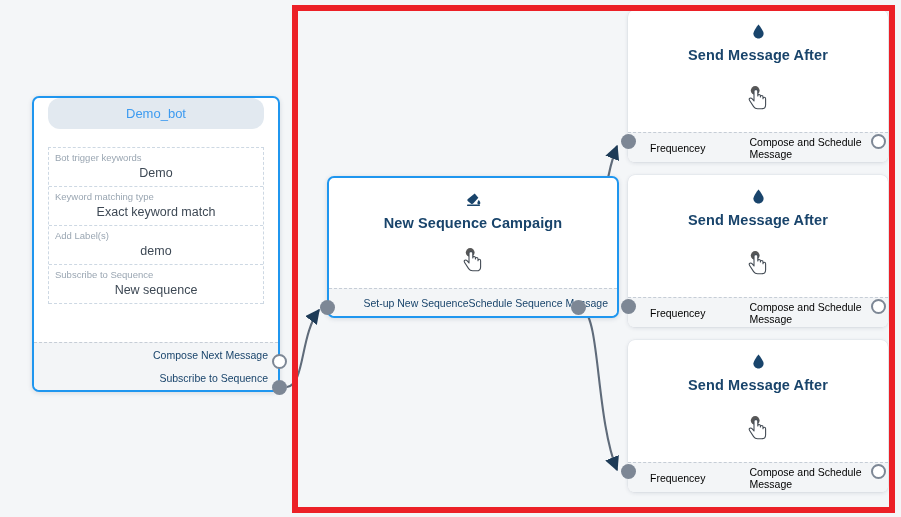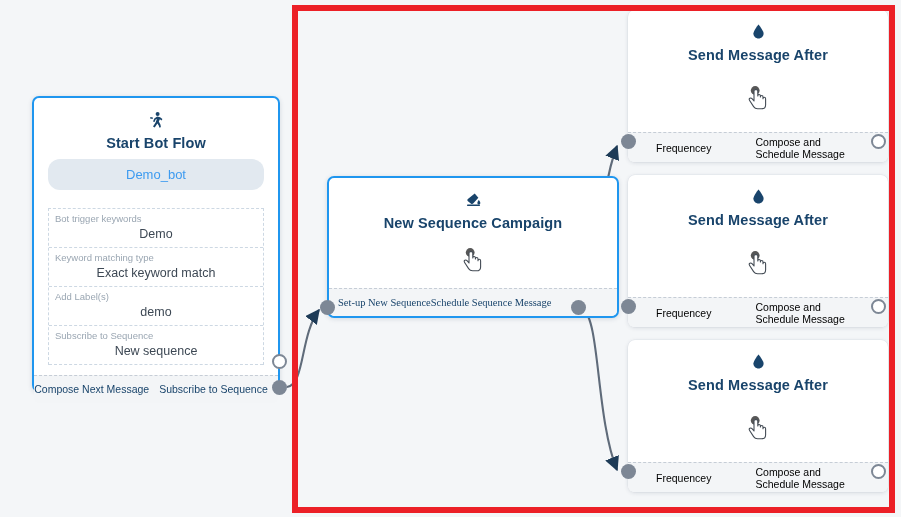--- a/index.html
+++ b/index.html
@@ -108,56 +108,56 @@
   .field-table {
     margin: 10px 14px;
     border: 1px dashed #cdd8e3;
     border-bottom: none;
   }
   .field-row { border-bottom: 1px dashed #cdd8e3; padding: 3px 6px 4px 6px; }
   .field-key { font-size: 9.5px; color: #9aa6b2; line-height: 14px; }
   .field-val { font-size: 12.5px; color: #3d4854; line-height: 17px; text-align: center; }
 
   #start-bot-flow .node-footer {
-    height: 56px;
+    height: 48px;
     align-items: stretch;
+    flex-direction: column;
     justify-content: center;
   }
   .foot-line {
     display: flex;
     align-items: center;
     justify-content: flex-end;
     height: 25px;
     padding-right: 10px;
     font-size: 10.5px;
     color: #19446b;
   }
 
   
   #new-sequence-campaign { left: 327px; top: 176px; width: 292px; height: 142px; }
   #new-sequence-campaign .node-footer {
     height: 27px;
-    justify-content: flex-start;
+    justify-content: flex-end;
     padding: 0 9px;
     font-size: 10px;
-    font-family: Liberation Serif, serif;
   }
 
   
   .smcard { left: 628px; width: 260px; height: 152px; }
   #send-card-0 { top: 10px; }
   #send-card-1 { top: 175px; }
   #send-card-2 { top: 340px; }
   .smcard .node-footer {
     height: 30px;
     justify-content: space-between;
     padding: 0 13px 0 12px;
     font-size: 10.5px;
   }
-  .smcard .node-footer .lbl-left { margin-left: 16px; }
+  .smcard .node-footer .lbl-left { margin-left: 10px; }
   .smcard .node-footer .lbl-right { margin-right: 12px; margin-left: 44px; }
 
   
   .hand-cursor {
     width: 34px; height: 34px;
     display: block;
   }
 </style>
 </head>
 <body>
@@ -175,30 +175,20 @@
 
     <path d="M 583 307 C 600 300 596 200 617 146" fill="none" stroke="#5f6b7a" stroke-width="2.1" marker-end="url(#arrow)"></path>
 
     <path d="M 583 307 L 618 307" fill="none" stroke="#5f6b7a" stroke-width="2.1" marker-end="url(#arrow)"></path>
 
     <path d="M 583 309 C 600 320 596 418 617 470" fill="none" stroke="#5f6b7a" stroke-width="2.1" marker-end="url(#arrow)"></path>
   </svg>
 
   <div class="node selected-node" id="start-bot-flow">
 
-    <div class="node-header">
-      <span class="hicon">
-        <svg width="13" height="16" viewBox="0 0 13 16">
-          <circle cx="7.6" cy="2.1" r="2" fill="#19446b"></circle>
-          <path d="M7.2 4.6 L4.3 6.4 L3.0 9.4 L4.6 9.9 L5.6 7.6 L6.9 7.0 L5.6 10.4 L3.0 14.6 L4.7 15.4 L7.4 11.6 L9.0 14.0 L9.2 15.6 L10.9 15.3 L10.5 12.8 L8.8 9.6 L9.9 7.3 L11.6 8.4 L12.4 7.1 L10.1 5.3 Z" fill="#19446b"></path>
-          <path d="M2.9 5.6 L0.4 5.0 L0.1 6.4 L2.7 7.1 Z" fill="#19446b"></path>
-        </svg>
-      </span>
-      <span>Start Bot Flow</span>
-    </div>
 
     <div class="bot-chip">Demo_bot</div>
 
     <div class="field-table">
       <div class="field-row">
         <div class="field-key">Bot trigger keywords</div>
         <div class="field-val">Demo</div>
       </div>
       <div class="field-row">
         <div class="field-key">Keyword matching type</div>

